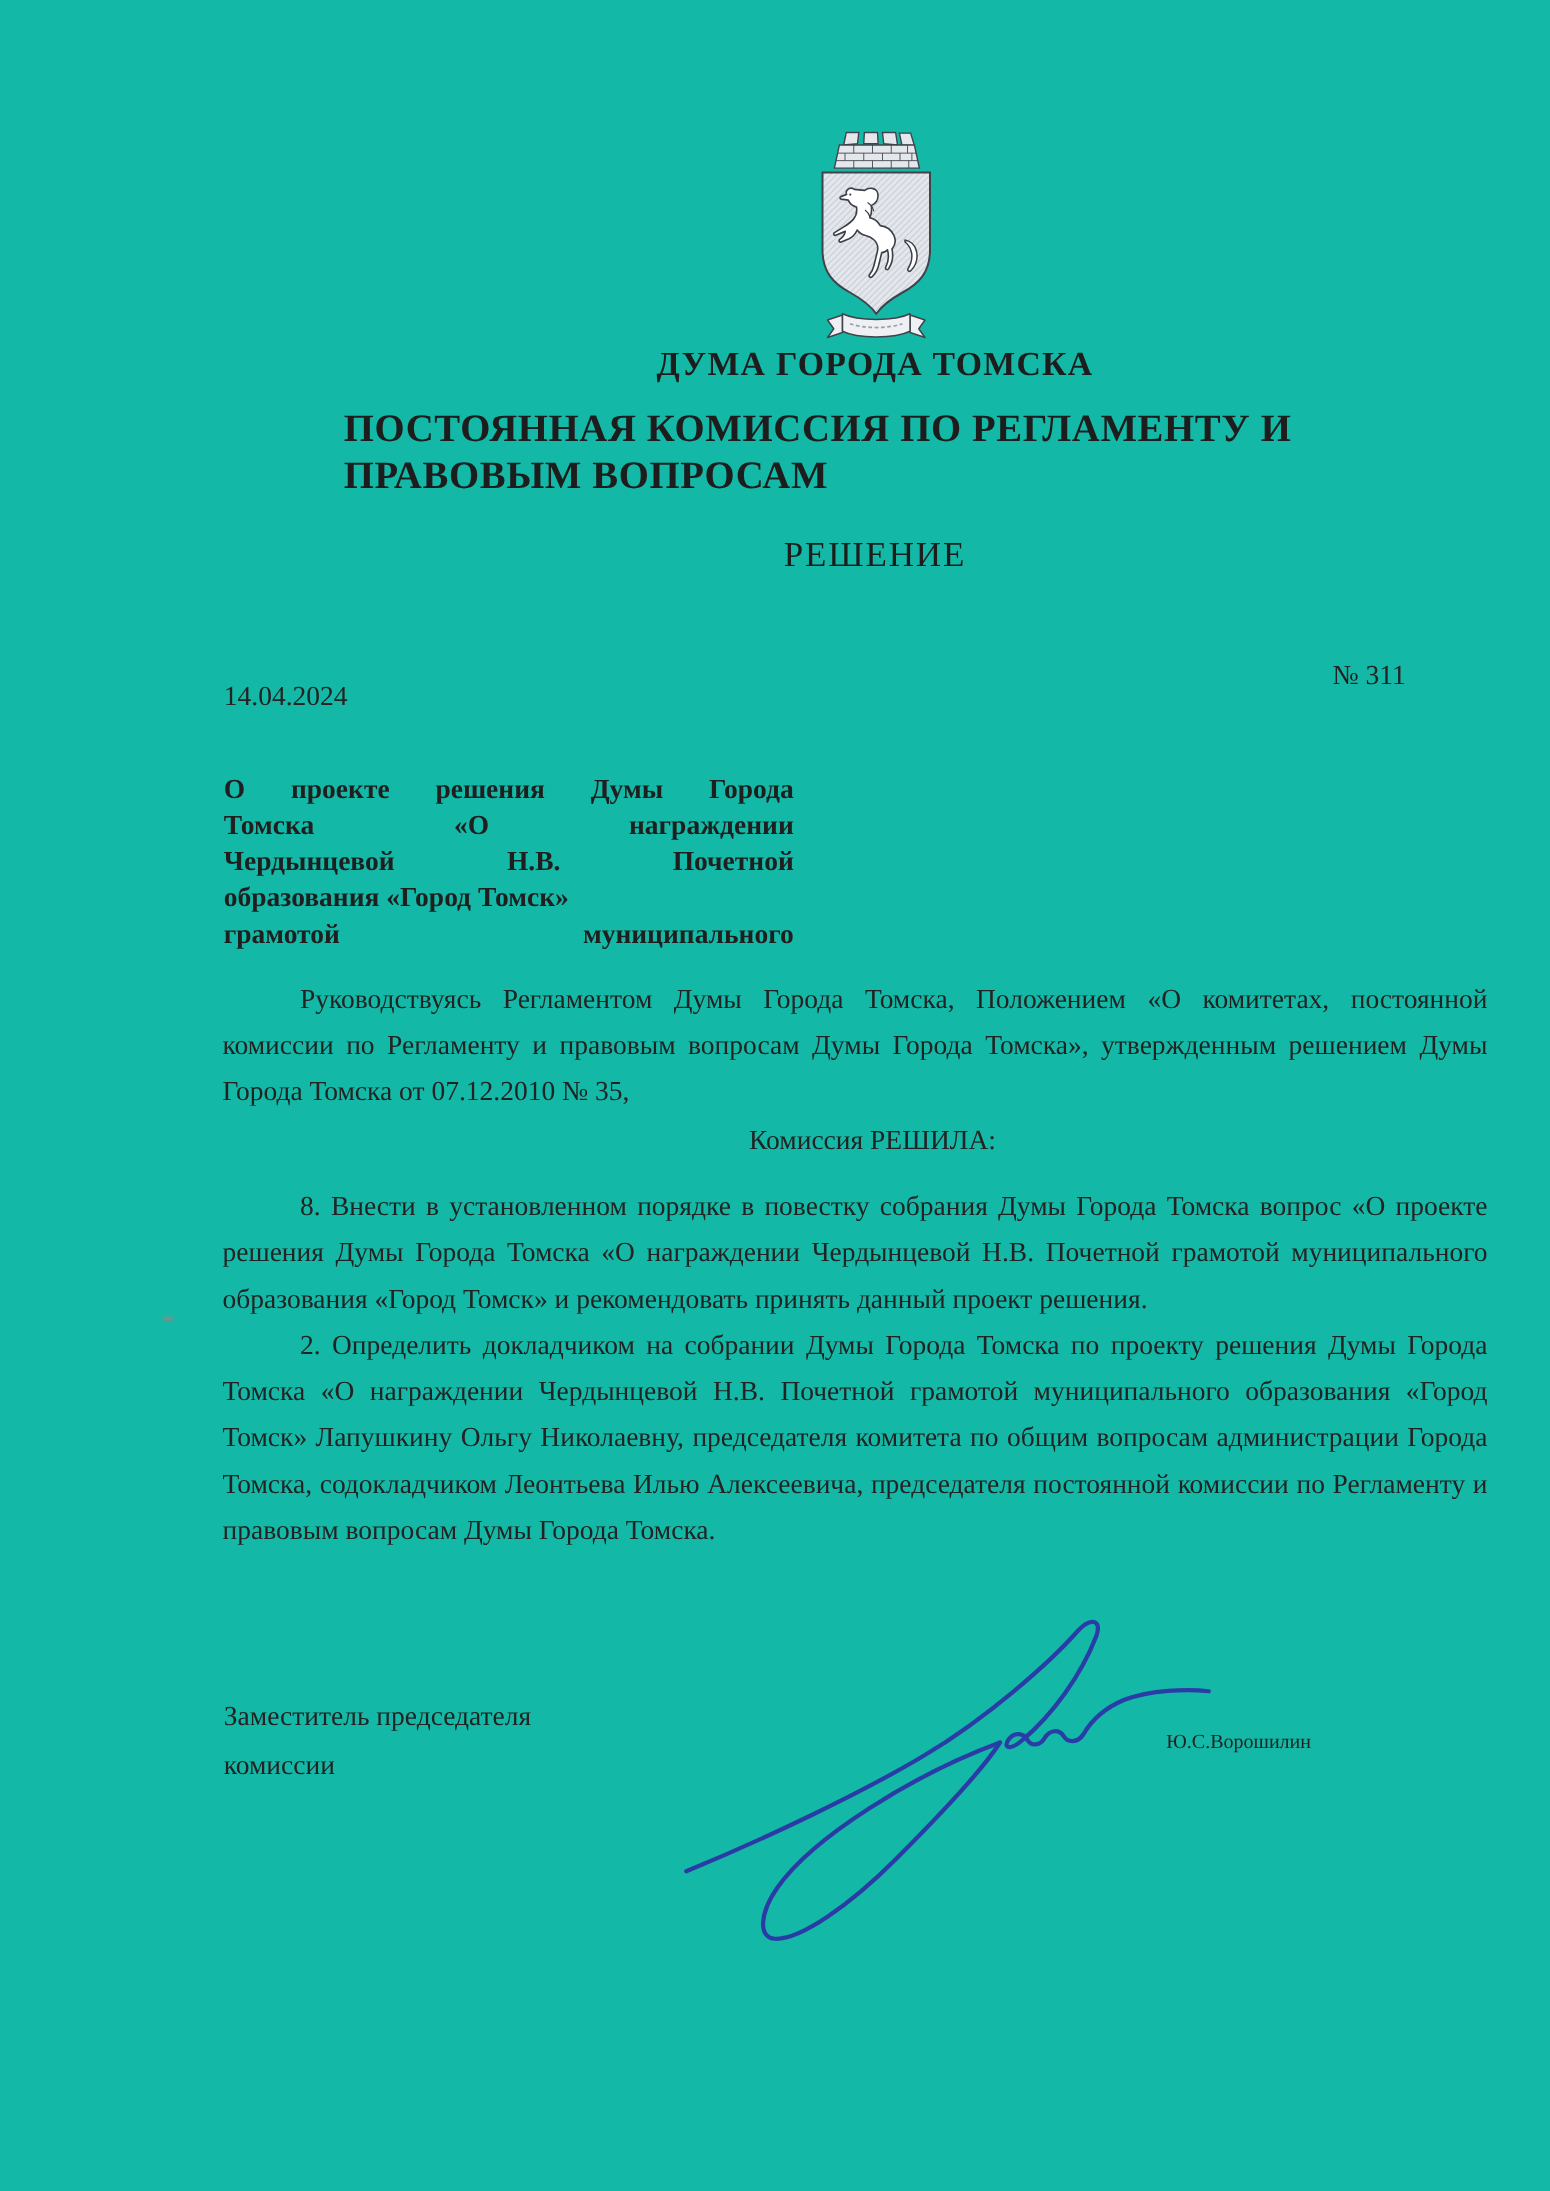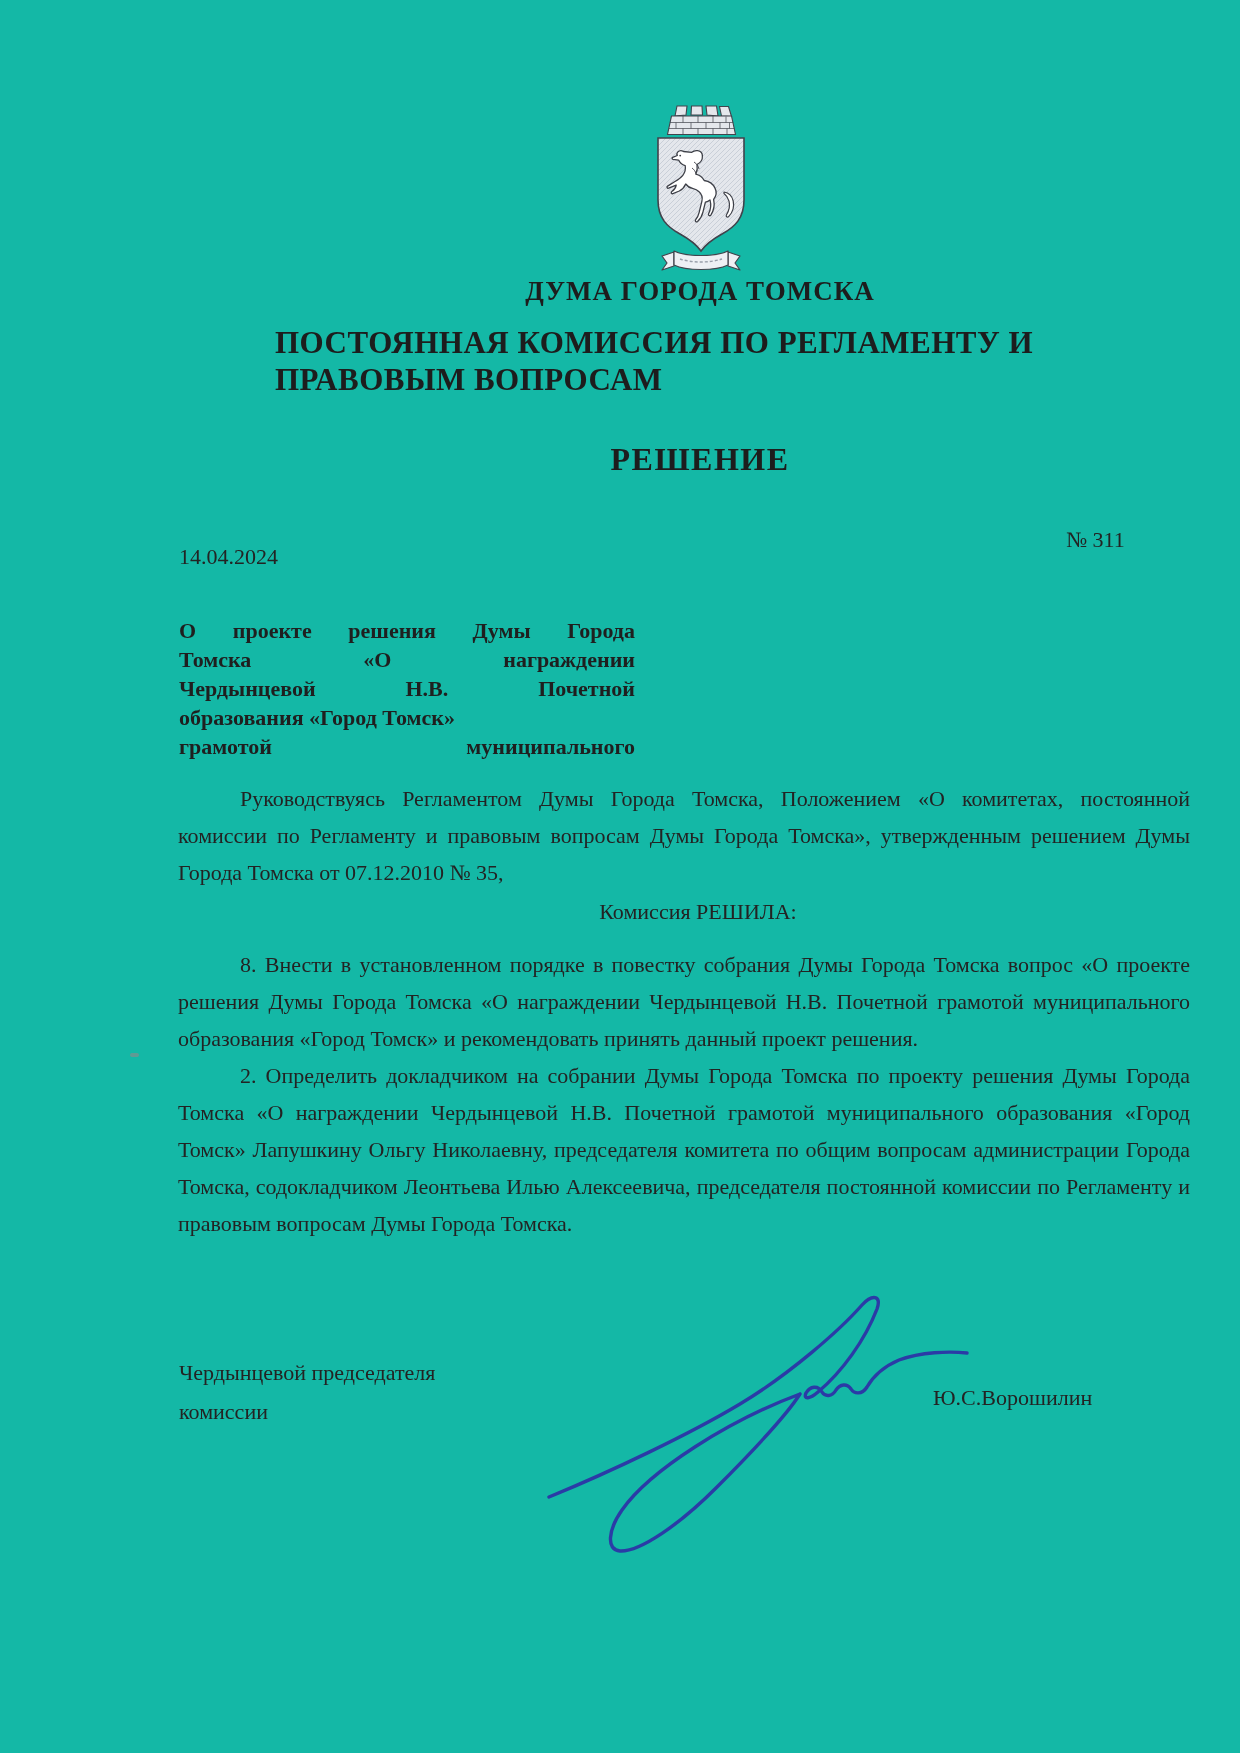--- a/index.html
+++ b/index.html
@@ -10,35 +10,35 @@
   .abs{position:absolute;}
   .org-title{
     left:200px;top:276px;width:1000px;text-align:center;
     font-size:27px;font-weight:bold;letter-spacing:1px;color:#1d1d1d;
   }
   .commission-title{
     left:275px;top:324px;width:850px;text-align:left;
     font-size:31px;font-weight:bold;line-height:37px;letter-spacing:.5px;color:#1d1d1d;
   }
   .doc-type{
-    left:200px;top:441px;width:1000px;text-align:center;
-    font-size:32px;font-weight:bold;letter-spacing:1.5px;color:#1d1d1d;
+    left:200px;top:429px;width:1000px;text-align:center;
+    font-size:28px;font-weight:normal;letter-spacing:1.5px;color:#1d1d1d;
   }
   .doc-date{left:179px;top:544px;font-size:22px;}
   .doc-number{left:1066px;top:527px;font-size:22px;}
   .subject{left:179px;top:616px;width:456px;font-size:22px;font-weight:bold;line-height:29px;color:#1f1f1f;}
   .subject-line{text-align:justify;text-align-last:justify;}
   .subject-line.last{text-align-last:left;}
   .bodytext{font-size:22px;line-height:37px;text-align:justify;}
   .preamble{left:178px;top:780px;width:1012px;}
   .bodytext p{margin:0;text-indent:62px;}
   .resolution-heading{left:178px;top:899px;width:1040px;text-align:center;font-size:22px;}
   .items{left:178px;top:946px;width:1012px;}
   .sig-position{left:179px;top:1353px;width:285px;font-size:22px;line-height:39px;}
-  .sig-name{left:933px;top:1385px;font-size:22px;}
+  .sig-name{left:933px;top:1385px;font-size:16px;}
   .signature-wrap{left:535px;top:1286px;width:445px;height:285px;pointer-events:none;}
   .emblem-wrap{left:650px;top:104px;width:102px;height:172px;}
   .scan-dot{left:130px;top:1053px;width:9px;height:4px;background:#8a8a8a;border-radius:2px;opacity:.65;}
 </style>
 </head>
 <body>
 
 <div class="page">
 
   <div class="abs emblem-wrap">
@@ -100,21 +100,21 @@
 
   <div class="abs resolution-heading">Комиссия РЕШИЛА:</div>
 
   <div class="abs bodytext items">
     <p>8. Внести в установленном порядке в повестку собрания Думы Города Томска вопрос «О проекте решения Думы Города Томска «О награждении Чердынцевой Н.В. Почетной грамотой муниципального образования «Город Томск» и рекомендовать принять данный проект решения.</p>
     <p>2. Определить докладчиком на собрании Думы Города Томска по проекту решения Думы Города Томска «О награждении Чердынцевой Н.В. Почетной грамотой муниципального образования «Город Томск» Лапушкину Ольгу Николаевну, председателя комитета по общим вопросам администрации Города Томска, содокладчиком Леонтьева Илью Алексеевича, председателя постоянной комиссии по Регламенту и правовым вопросам Думы Города Томска.</p>
   </div>
 
   <div class="abs scan-dot"></div>
 
-  <div class="abs sig-position">Чердынцевой председателя комиссии</div>
+  <div class="abs sig-position">Заместитель председателя комиссии</div>
   <div class="abs sig-name">Ю.С.Ворошилин</div>
 
   <div class="abs signature-wrap">
     <svg width="445" height="285" viewBox="535 1286 445 285" xmlns="http://www.w3.org/2000/svg">
       <g fill="none" stroke="#2d31a6" stroke-width="3.4" stroke-linecap="round" stroke-linejoin="round" opacity="0.92">
         <path d="M549 1497 C610 1472 690 1434 740 1404 C790 1374 840 1330 862 1305 C872 1294 882 1295 877 1309 C865 1340 842 1372 818 1392 C810 1399 803 1400 806 1393 C810 1386 818 1385 822 1392 C825 1397 832 1397 836 1390 C840 1384 847 1383 851 1389 C854 1394 862 1395 867 1387 C874 1375 885 1366 899 1360 C921 1352 949 1351 967 1353"></path>
         <path d="M800 1394 C730 1420 650 1470 622 1510 C608 1530 606 1550 620 1551 C640 1552 680 1524 716 1488 C752 1452 786 1416 800 1394"></path>
       </g>
     </svg>
   </div>

